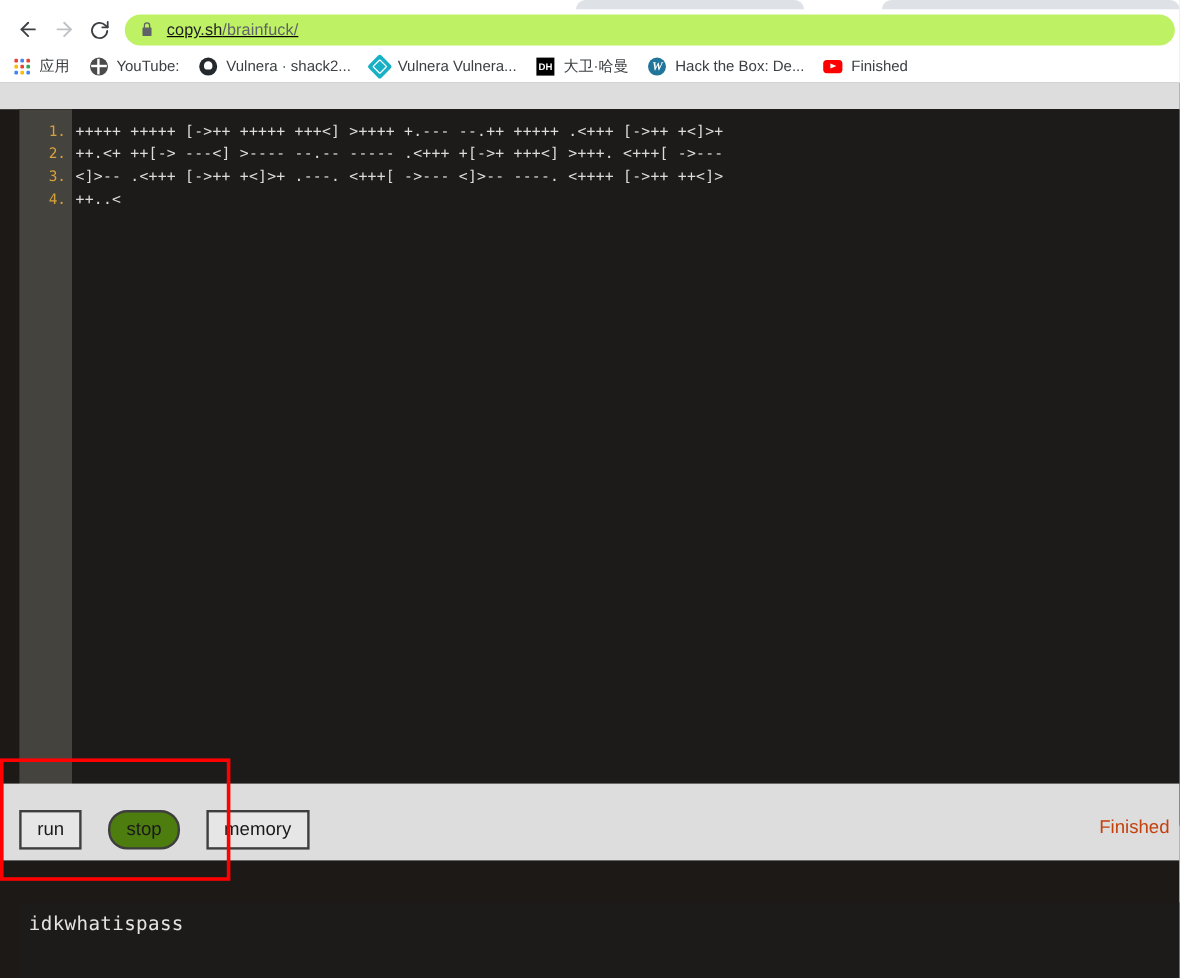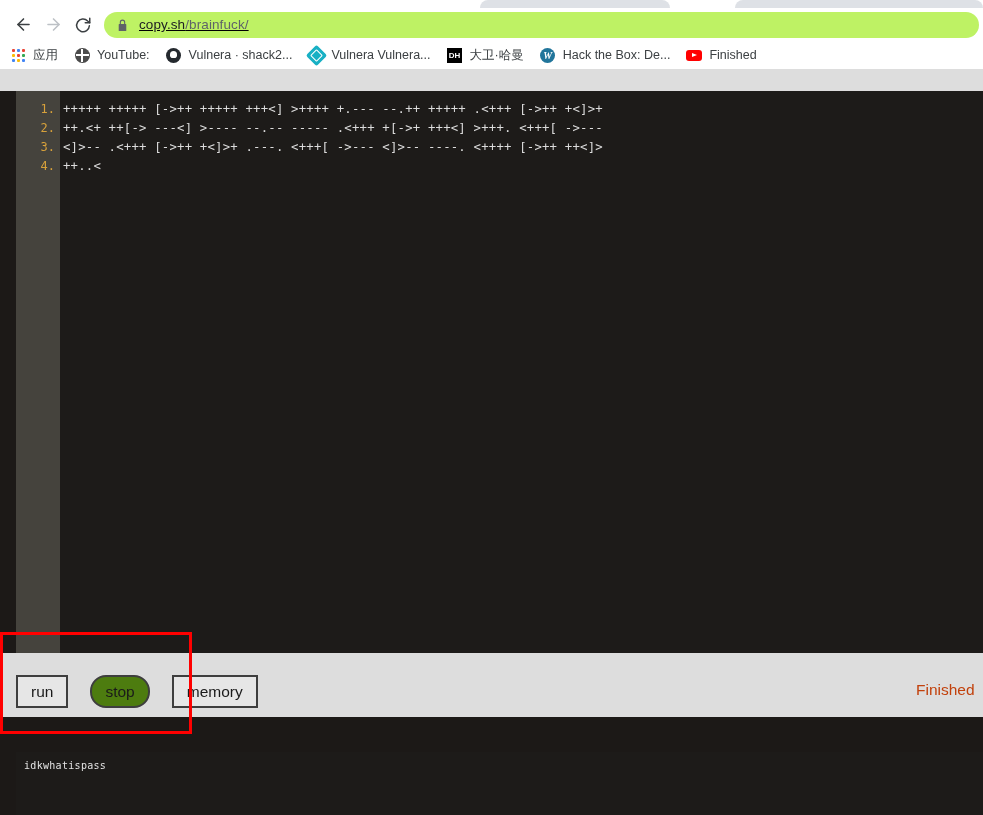--- a/index.html
+++ b/index.html
@@ -153,21 +153,21 @@
     position: absolute; left: 916px; top: 28px; font-size: 15.5px;
     color: #c2410c; white-space: nowrap; overflow: hidden; width: 67px;
   }
 
   
   .output {
     position: absolute; left: 16px; top: 683px; width: 967px; height: 63px;
     background: #1d1b19; padding: 8px 0 0 8px; overflow: hidden;
   }
   .output .otext {
-    font-family: "DejaVu Sans Mono", monospace; font-size: 10px;
+    font-family: "DejaVu Sans Mono", monospace; font-size: 16px;
     color: #e3e3e3; letter-spacing: .3px; white-space: pre;
   }
 
   
   .redbox {
     position: absolute; left: 0px; top: 632px; width: 192px; height: 102px;
     border: 3px solid #ff0000; pointer-events: none; z-index: 20;
   }
 </style>
 </head>

